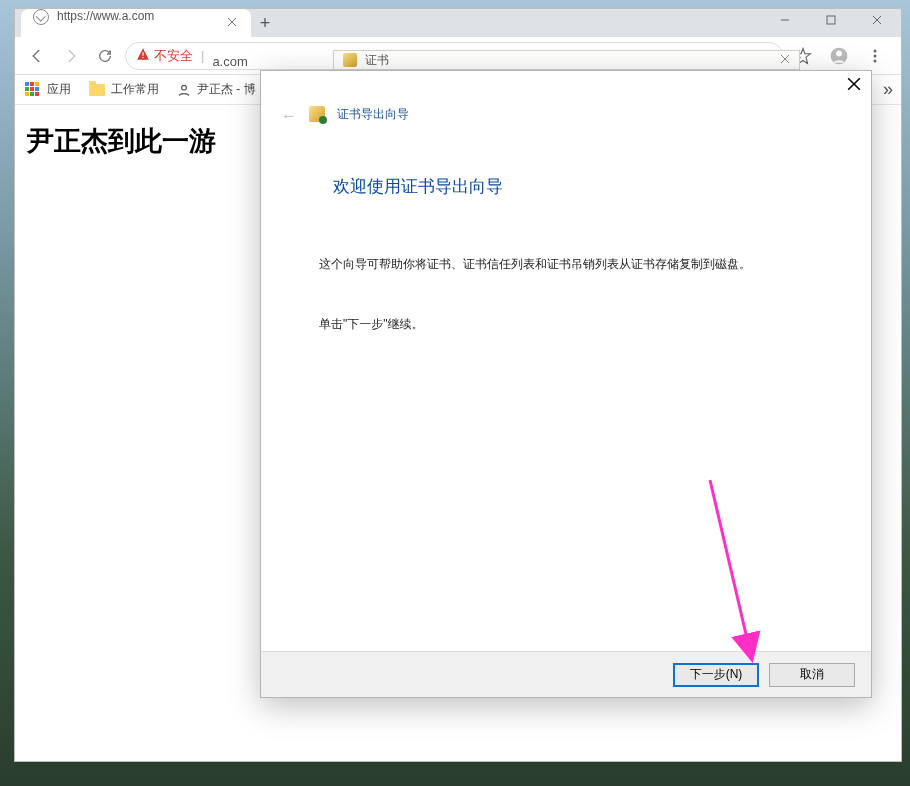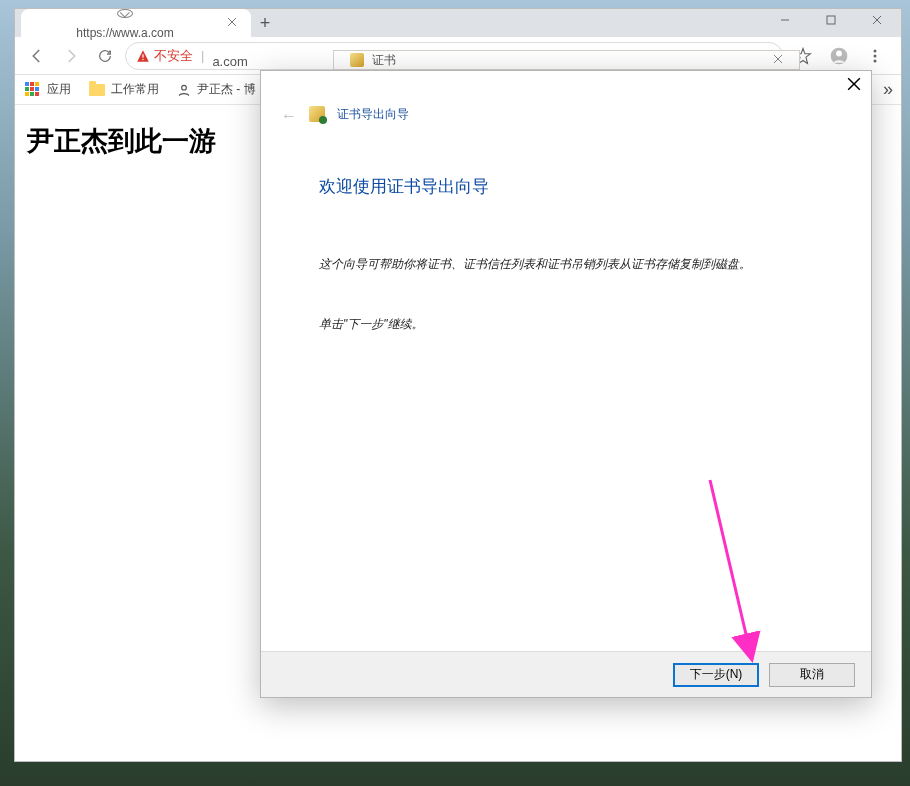--- a/index.html
+++ b/index.html
@@ -43,27 +43,26 @@
     padding-left: 6px;
     position: relative;
   }
   .tab {
     height: 28px;
     background: #fff;
     border-top-left-radius: 8px;
     border-top-right-radius: 8px;
     padding: 0 34px 0 12px;
     display: flex;
-    align-items: center;
+    align-items: flex-start;
     gap: 8px;
     position: relative;
     font-size: 12px;
     color: #555;
     min-width: 230px;
-    flex-direction: column;
   }
   .tab .favicon { width: 16px; height:16px; border:1px solid #888; border-radius:50%; display:flex;align-items:center;justify-content:center;}
   .tab .favicon::after{content:"";width:6px;height:6px;border-left:1px solid #888;border-bottom:1px solid #888;transform:rotate(-45deg) translateY(-1px);}
   .tab-close {
     position:absolute; right:10px; top:7px;
     width:14px;height:14px;
     color:#777;
   }
   .newtab {
     width:28px;height:28px;display:flex;align-items:center;justify-content:center;
@@ -84,21 +83,21 @@
   .addr {
     flex:1;
     height:28px;
     border:1px solid #dcdcdc;
     border-radius:14px;
     display:flex;align-items:center;
     padding:0 10px;
     gap:8px;
     font-size:13px;
   }
-  .not-secure { color:#d73a2f; display:flex;align-items:center;gap:4px;}
+  .not-secure { color:#d73a2f; display:flex;align-items:flex-start;gap:4px;}
   .addr-sep{color:#bbb;}
   .addr-url{color:#555;margin-top:11px;}
   .right-icons{display:flex;align-items:center;gap:8px;padding-right:4px;}
   .right-icons .nav-icon{color:#666;}
   .bookmarkbar{
     height:30px;border-bottom:1px solid #e5e5e5;
     display:flex;align-items:center;gap:18px;
     padding:0 10px;font-size:12px;color:#444;
     position:relative;
   }
@@ -126,21 +125,21 @@
 
   
   .cert-panel{
     position:absolute;
     left:333px; top:50px;
     width:467px;
     height:20px;
     border:1px solid #d5d0c8;
     background:#fff;
     display:flex;align-items:center;gap:8px;
-    padding:0 16px;
+    padding:0 9px;
     font-size:12px;color:#555;
     z-index:3;
   }
   .cert-panel .mini-icon{width:14px;height:14px;background:linear-gradient(135deg,#f7e08a,#d4a02a);border-radius:2px;}
   .cert-panel .close-x{margin-left:auto;color:#888;}
 
   
   .wizard {
     position:absolute;
     left:260px; top:70px;
@@ -167,22 +166,23 @@
   .wiz-cert-icon{width:16px;height:16px;display:inline-block;background:linear-gradient(135deg,#f7e08a,#d4a02a);border-radius:2px;position:relative;}
   .wiz-cert-icon::after{content:"";position:absolute;right:-2px;bottom:-2px;width:8px;height:8px;border-radius:50%;background:#2e7d32;}
   .wiz-body{
     flex:1;
     padding: 46px 58px 10px 58px;
     font-size:12px;color:#222;
   }
   .wiz-title{
     font-size:17px;color:#0b4aa2;font-weight:400;
     margin-bottom:56px;
-  }
-  .wiz-p{line-height:1.7;margin-bottom:40px;font-style:italic;}
+    margin-left:14px;
+  }
+  .wiz-p{line-height:1.7;margin-bottom:40px;}
   .wiz-footer{
     height:46px;
     border-top:1px solid #dcdcdc;
     background:#f0f0f0;
     display:flex;align-items:center;justify-content:flex-end;
     gap:10px;padding:0 16px;
   }
   .btn{
     min-width:86px;height:24px;
     font-size:12px;

